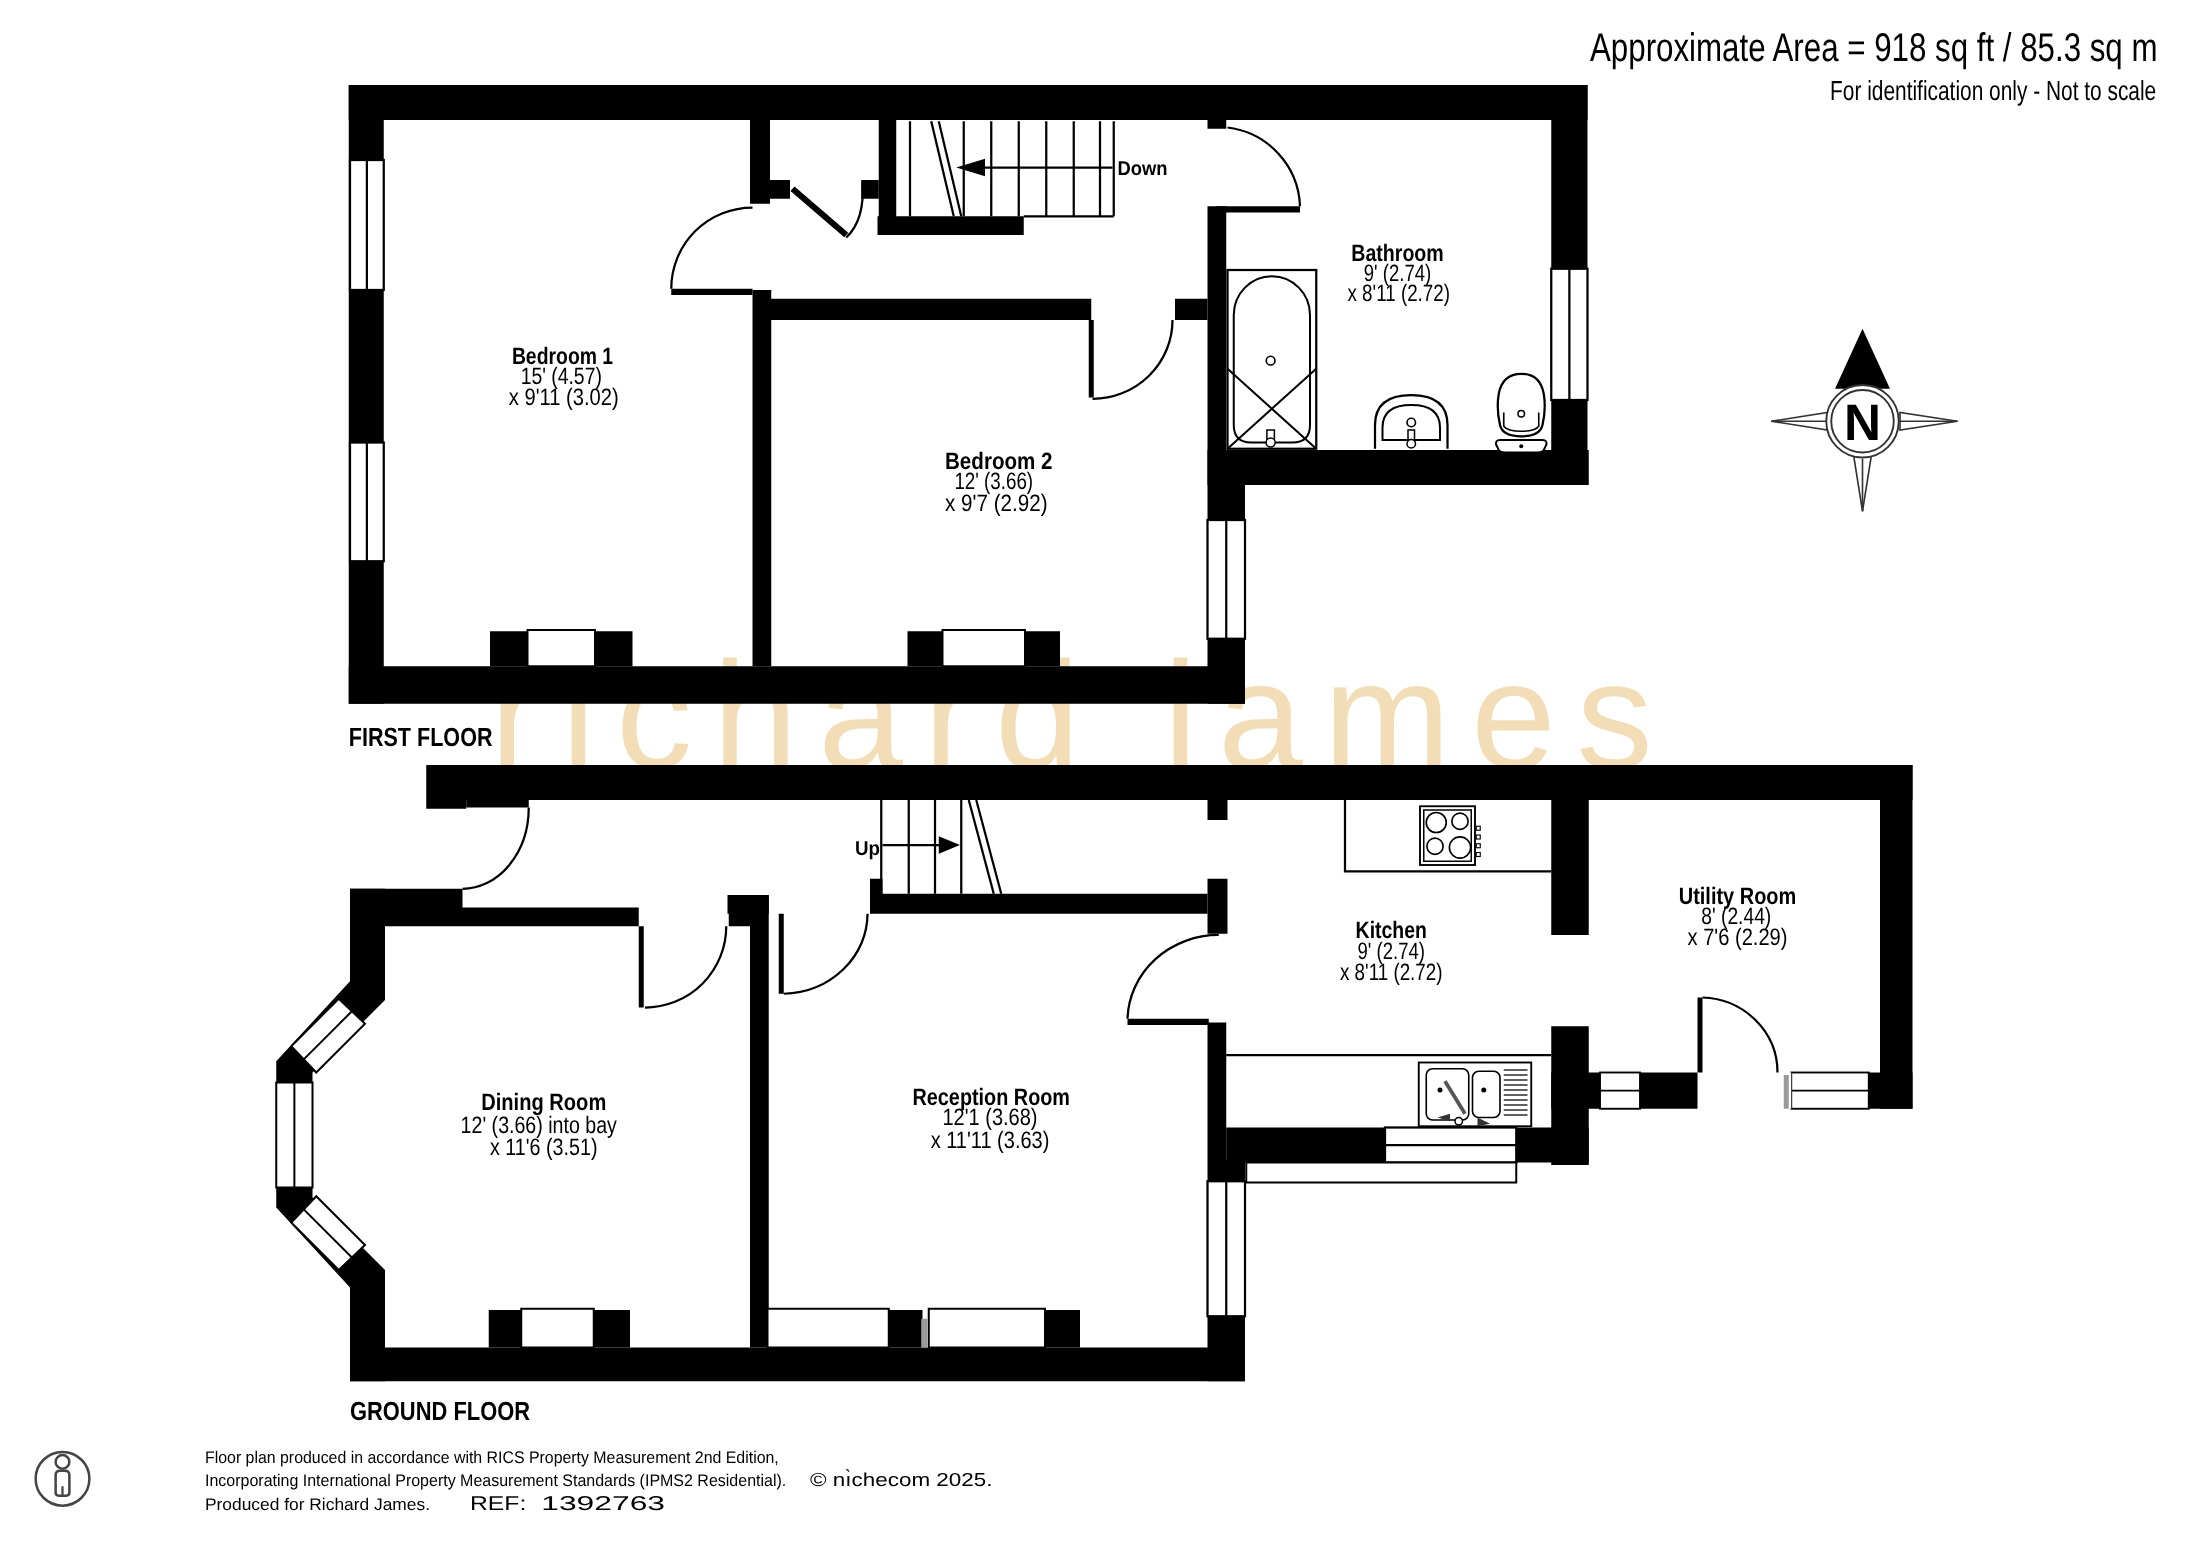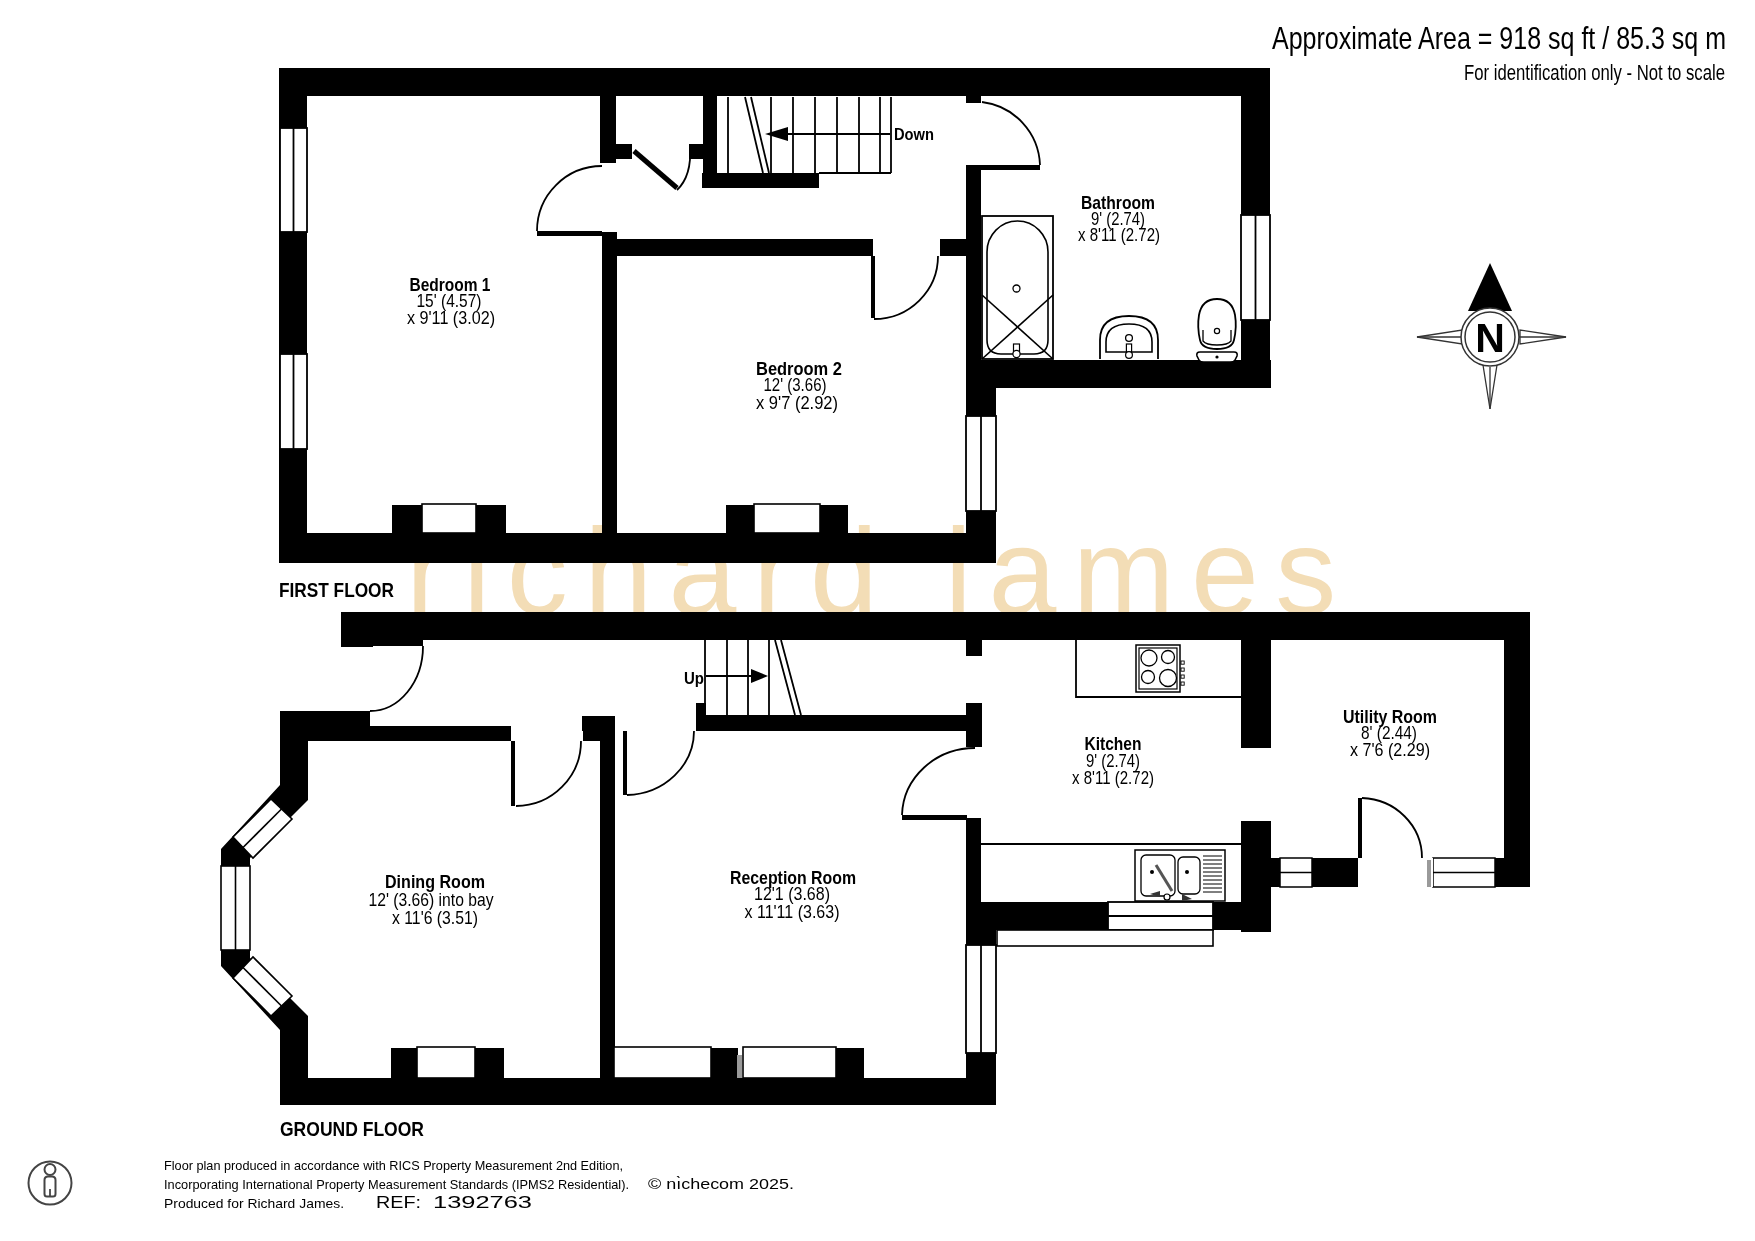--- a/index.html
+++ b/index.html
@@ -1,16 +1,16 @@
 <!DOCTYPE html>
 <html><head>
 <meta charset="utf-8">
 <style>
   html,body{margin:0;padding:0;background:#ffffff;width:1755px;height:1241px;overflow:hidden;}
-  .wm{position:absolute;left:406px;top:511px;font-family:"Liberation Sans",sans-serif;
+  .wm{position:absolute;left:392px;top:511px;font-family:"Liberation Sans",sans-serif;
       font-size:122px;line-height:122px;letter-spacing:16.5px;color:#f3ddb6;white-space:nowrap;z-index:1;}
   svg{position:absolute;left:0;top:0;z-index:2;}
   text{font-family:"Liberation Sans",sans-serif;fill:#000;}
 </style>
 </head>
 <body>
 
 <div class="wm">richard james</div>
 <svg width="1755" height="1241" viewBox="0 0 1755 1241" fill="none">
 <g id="firstfloor">

